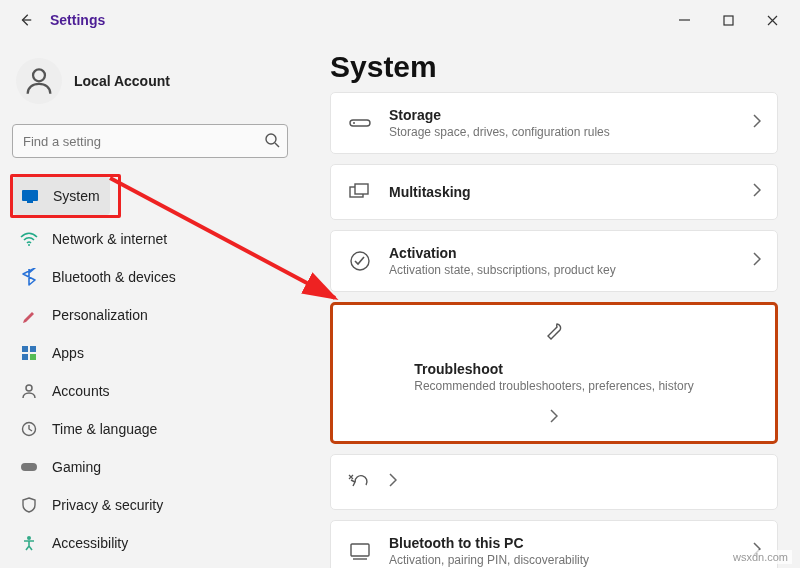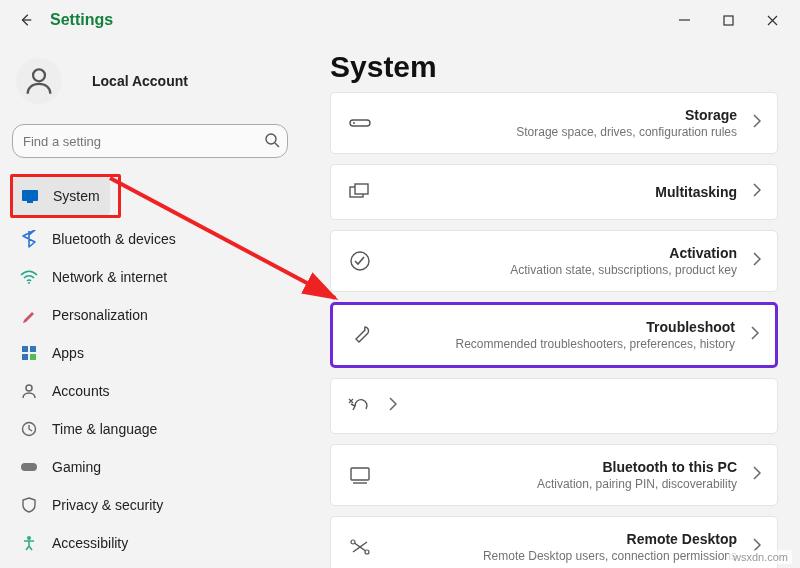--- a/index.html
+++ b/index.html
@@ -1,39 +1,39 @@
 <!DOCTYPE html>
 <html><head>
 <meta charset="utf-8">
 <style>
 * { margin: 0; padding: 0; box-sizing: border-box; font-family: "Segoe UI", Arial, sans-serif; }
 body { background: #f3f3f3; width: 800px; height: 568px; overflow: hidden; position: relative; }
 .titlebar { display: flex; align-items: center; height: 40px; padding: 0 6px 0 16px; }
 .titlebar .back { width: 20px; height: 20px; display: flex; align-items: center; justify-content: center; color: #333; margin-right: 14px; cursor: pointer; }
-.titlebar .title { font-size: 16px; font-weight: 600; color: #15803d; flex: 1; }
+.titlebar .title { font-size: 14px; font-weight: 600; color: #4c1d95; flex: 1; }
 .winbtn { width: 44px; height: 32px; display: flex; align-items: center; justify-content: center; color: #333; }
 .content { display: flex; height: calc(100% - 40px); }
 .sidebar { width: 300px; padding: 12px 10px; overflow-y: auto; }
-.account { display: flex; align-items: center; padding: 6px 6px 14px 6px; gap: 30px; }
+.account { display: flex; align-items: center; padding: 6px 6px 14px 6px; gap: 12px; }
 .avatar { width: 46px; height: 46px; border-radius: 50%; background: #eee; display: flex; align-items: center; justify-content: center; color: #555; }
 .acct-text .name { font-size: 14px; font-weight: 600; color: #222; }
 .search { position: relative; margin: 6px 2px 16px 2px; }
-.search input { width: 100%; height: 34px; border: 1px solid #aaa; border-radius: 12px; background: #fafafa; padding: 0 30px 0 10px; font-size: 13px; color: #666; }
+.search input { width: 100%; height: 34px; border: 1px solid #aaa; border-radius: 4px; background: #fafafa; padding: 0 30px 0 10px; font-size: 13px; color: #666; }
 .search .sicon { position: absolute; right: 8px; top: 8px; color: #666; }
 .nav-item { display: flex; align-items: center; gap: 14px; height: 38px; padding: 0 10px; border-radius: 4px; cursor: pointer; font-size: 14px; color: #222; }
 .nav-item.selected { background: #e5e5e5; }
 .nav-item .nicon { width: 18px; height: 18px; display: flex; align-items: center; justify-content: center; }
 .hl-system { border: 3px solid #e22; border-radius: 2px; display: inline-flex; padding: 0 8px 0 0; margin-bottom: 2px; }
 .hl-system .nav-item { padding-left: 8px; }
 .main { flex: 1; padding: 4px 22px 0 30px; overflow-y: auto; }
 .page-title { font-size: 30px; font-weight: 600; color: #111; margin: 6px 0 8px 0; }
 .card { background: #fff; border: 1px solid #e4e4e4; border-radius: 5px; margin-bottom: 10px; display: flex; align-items: center; padding: 14px 16px; cursor: pointer; gap: 16px; }
-.card.hl { border: 3px solid #6d28d9; }
+.card.hl { border: 3px solid #c2410c; flex-direction: column; }
 .card .cicon { width: 26px; height: 26px; color: #444; display: flex; align-items: center; justify-content: center; flex-shrink:0; }
-.card .ct { flex: 1; text-align: right; }
+.card .ct { flex: 1; }
 .card .ct .ctitle { font-size: 14px; font-weight: 600; color: #222; }
 .card .ct .csub { font-size: 12px; color: #737373; margin-top: 2px; }
 .card .chev { color: #666; }
 .watermark { position: absolute; right: 8px; bottom: 4px; font-size: 11px; color: #999; background: rgba(255,255,255,0.7); padding: 1px 4px; }
 svg.arrow { position: absolute; left: 100px; top: 160px; pointer-events: none; }
 </style>
 </head>
 <body>
 
 <div class="titlebar">
@@ -90,34 +90,34 @@
               <rect x="1" y="1" width="16" height="11" rx="1" fill="#0067c0"></rect>
               <rect x="6" y="12" width="6" height="2" fill="#0067c0"></rect>
             </svg>
           </span>
         <span>System</span>
       </div>
     </span>
 
     <div class="nav-item">
       <span class="nicon">
-          <svg width="14" height="18" viewBox="0 0 14 18">
-            <path d="M7 1v16l6-5-12-6 12-6-6 5" stroke="#2a73d8" stroke-width="1.6" fill="none" stroke-linejoin="round"></path>
-          </svg>
-        </span>
-      <span>Bluetooth &amp; devices</span>
-    </div>
-    <div class="nav-item">
-      <span class="nicon">
           <svg width="18" height="14" viewBox="0 0 18 14">
             <path d="M1 5c5-5 11-5 16 0M4 8c3-3 7-3 10 0M7 11c1.3-1.3 2.7-1.3 4 0" stroke="#2a8" stroke-width="1.6" fill="none"></path>
             <circle cx="9" cy="13" r="1" fill="#2a8"></circle>
           </svg>
         </span>
       <span>Network &amp; internet</span>
+    </div>
+    <div class="nav-item">
+      <span class="nicon">
+          <svg width="14" height="18" viewBox="0 0 14 18">
+            <path d="M7 1v16l6-5-12-6 12-6-6 5" stroke="#2a73d8" stroke-width="1.6" fill="none" stroke-linejoin="round"></path>
+          </svg>
+        </span>
+      <span>Bluetooth &amp; devices</span>
     </div>
     <div class="nav-item">
       <span class="nicon">
           <svg width="16" height="16" viewBox="0 0 16 16">
             <path d="M3 13l8-8 2 2-8 8-3 1z" fill="#c56"></path>
           </svg>
         </span>
       <span>Personalization</span>
     </div>
     <div class="nav-item">

